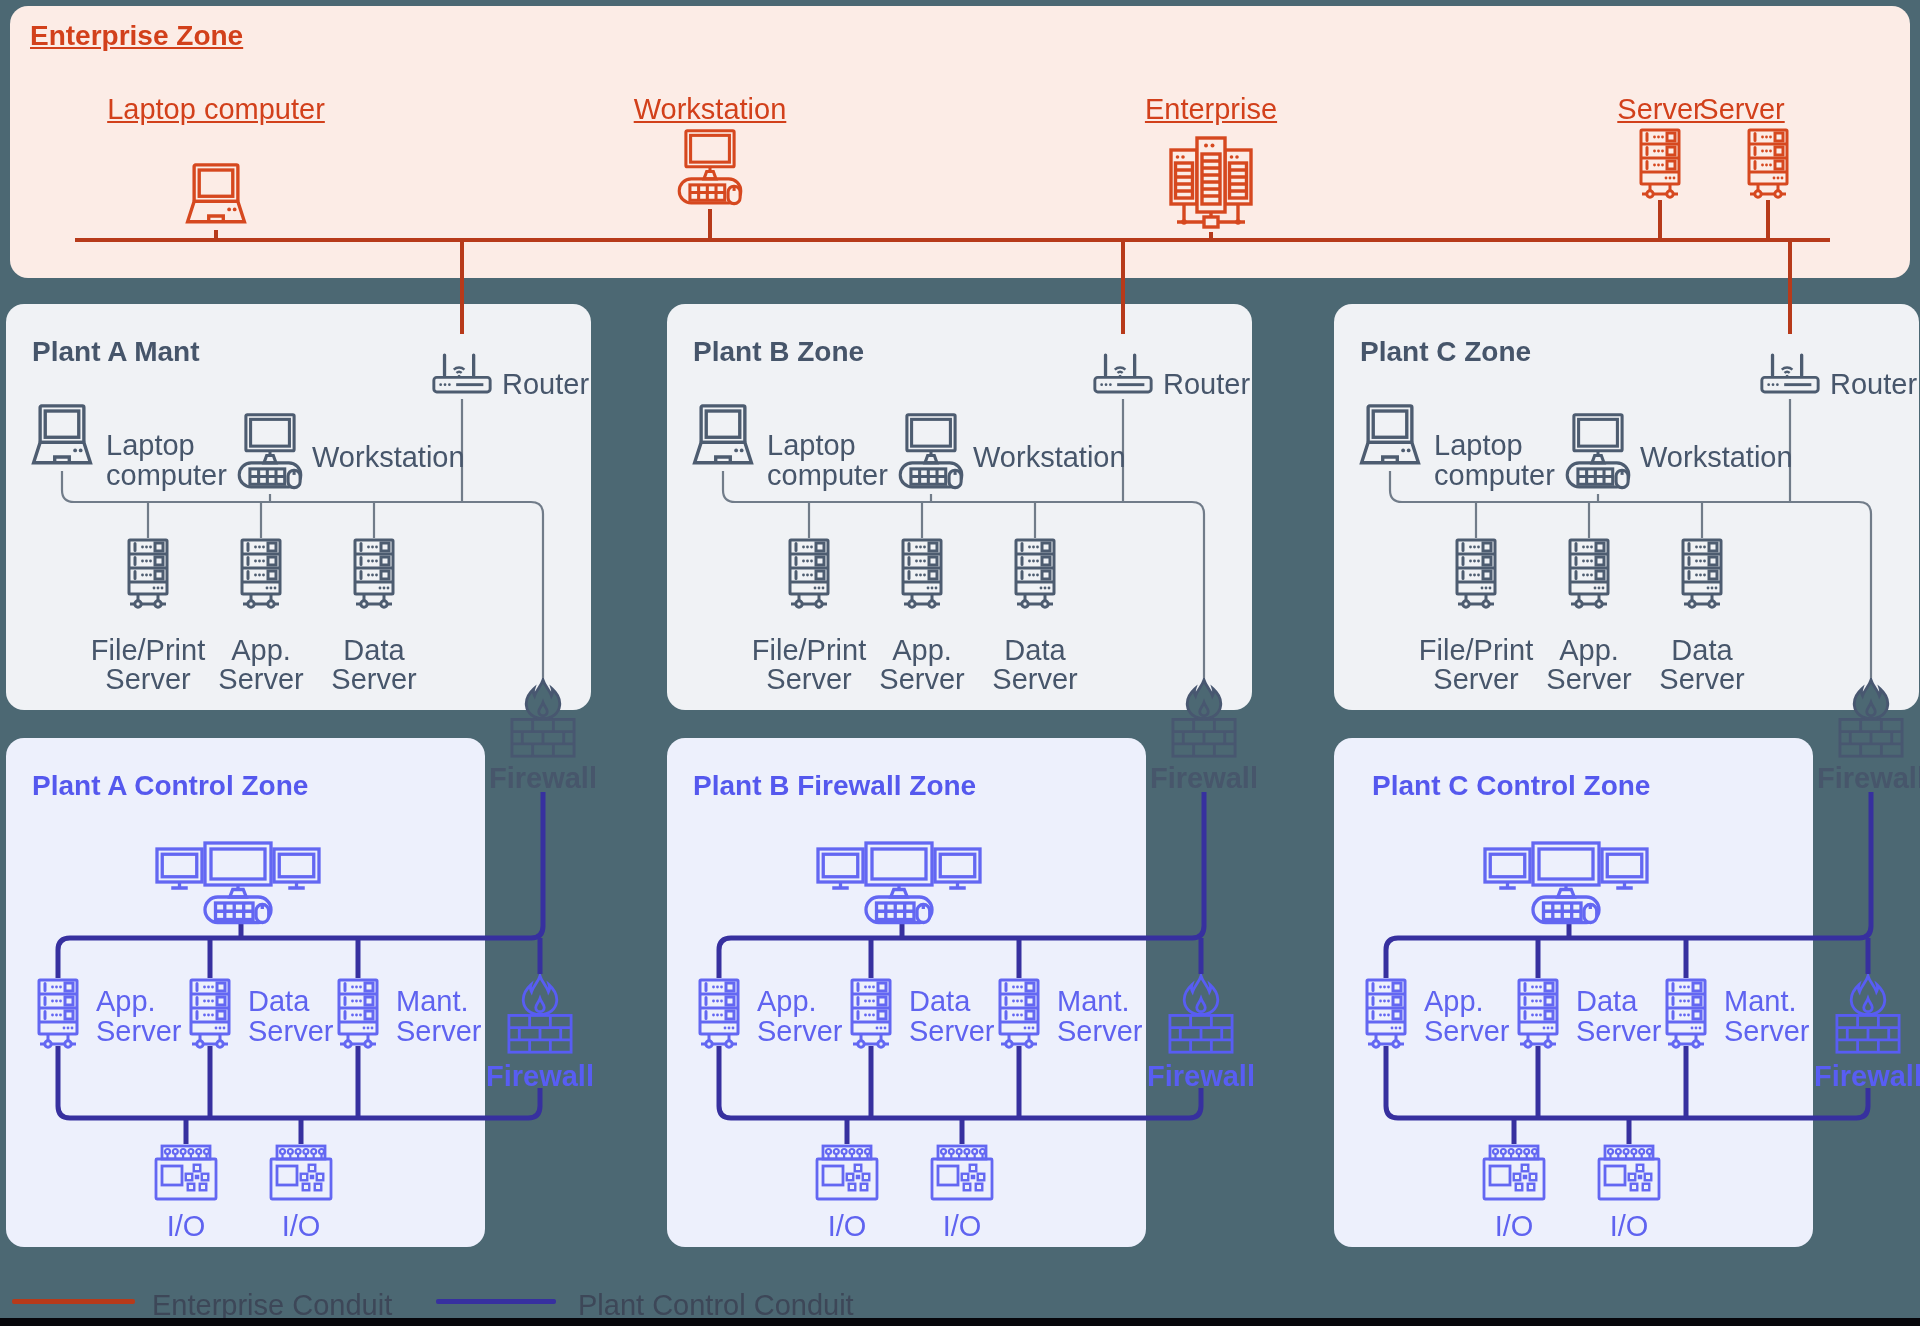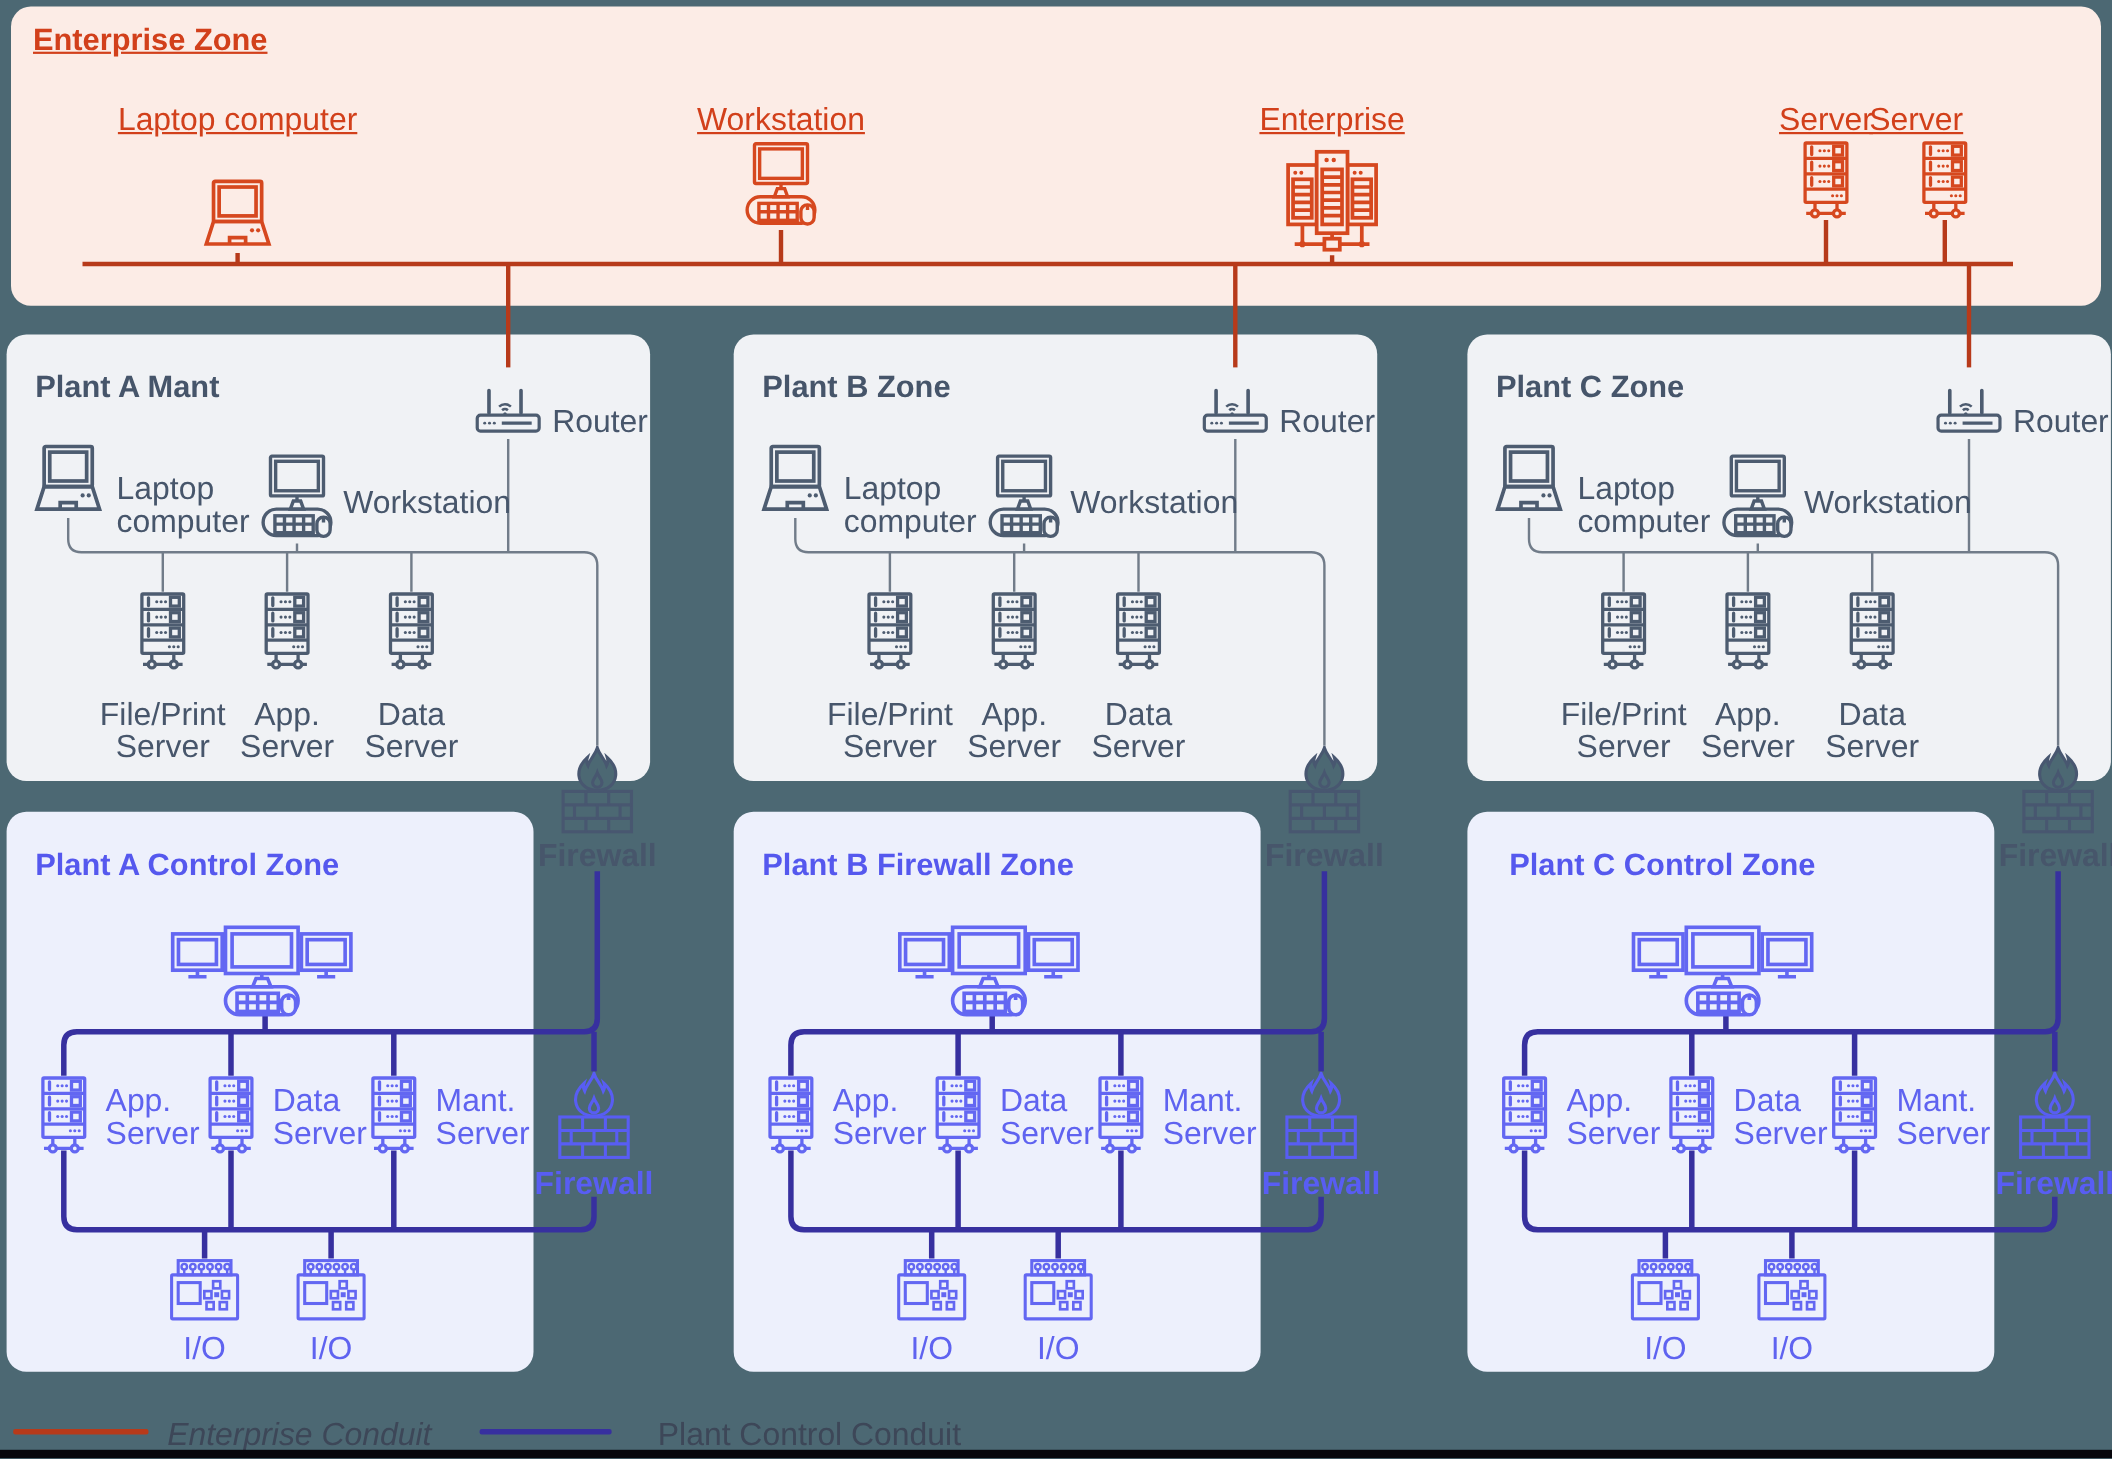--- a/index.html
+++ b/index.html
@@ -546,18 +546,18 @@
 
     <div class="icon cz-icon" style="left:calc(var(--ox) + 267px);top:1144px;">
       <svg width="68" height="62">
             <use href="#i-io"></use>
           </svg></div>
     <div class="lbl cx cz-text" style="left:calc(var(--ox) + 301px);top:1210px;">I/O</div>
   </div>
 </div>
 
   <div class="swatch" style="left:12px;top:1299px;width:123px;background:#b73a1a;"></div>
-  <div class="lbl legend-lbl" style="left:152px;top:1289px;font-style:italic;">Enterprise Conduit</div>
+  <div class="lbl legend-lbl" style="left:152px;top:1289px;">Enterprise Conduit</div>
   <div class="swatch" style="left:436px;top:1299px;width:120px;background:#37309f;"></div>
-  <div class="lbl legend-lbl" style="left:578px;top:1289px;margin-left:20px;">Plant Control Conduit</div>
+  <div class="lbl legend-lbl" style="left:578px;top:1289px;">Plant Control Conduit</div>
 
   <div id="blackbar"></div>
 </div>
 
 </body></html>

